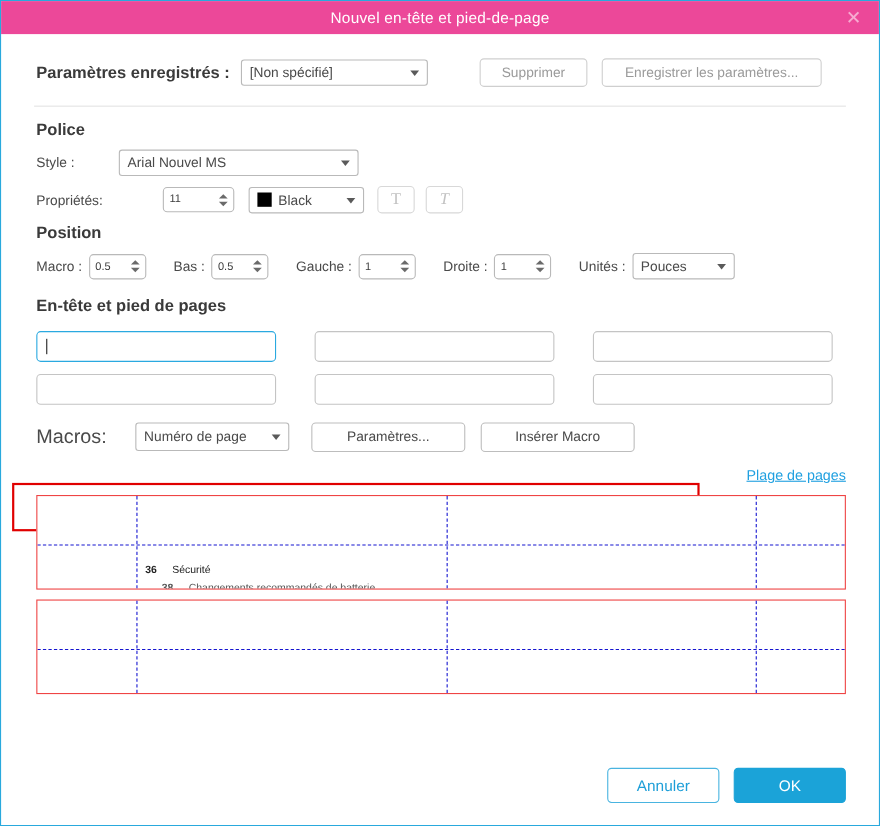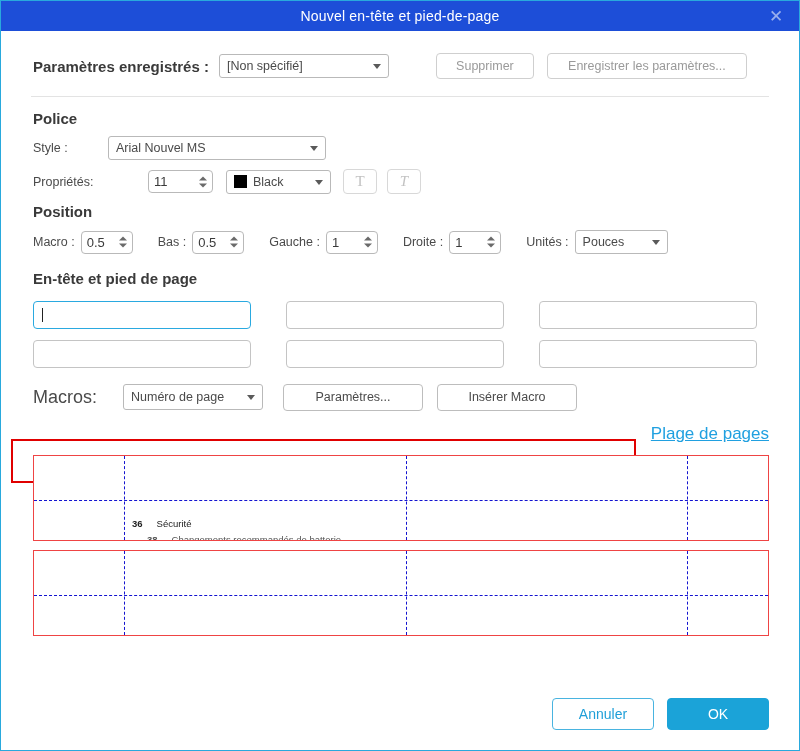--- a/index.html
+++ b/index.html
@@ -22,21 +22,21 @@
     border: 1px solid #29a9dd;
     background: #ffffff;
     display: flex;
     flex-direction: column;
   }
 
   
   #titlebar {
     height: 30px;
     min-height: 30px;
-    background: #1d4ed8;
+    background: #ec4899;
     position: relative;
     display: flex;
     align-items: center;
     justify-content: center;
   }
   #titlebar .title-text {
     color: #ffffff;
     font-size: 14px;
     letter-spacing: 0.2px;
   }
@@ -140,21 +140,21 @@
   .spin {
     position: relative;
     box-sizing: border-box;
     border: 1px solid #b9b9b9;
     border-radius: 4px;
     background: #ffffff;
     height: 23px;
     display: flex;
     align-items: center;
     padding: 0 18px 0 5px;
-    font-size: 13px;
+    font-size: 10px;
     color: #3a3a3a;
   }
   .spin .arrows {
     position: absolute;
     right: 5px;
     top: 50%;
     transform: translateY(-50%);
     display: flex;
     flex-direction: column;
     gap: 3px;
@@ -268,21 +268,21 @@
     width: 90px;
   }
 
   
   #plage-wrap {
     display: flex;
     justify-content: flex-end;
     margin-top: 13px;
   }
   #plage-link {
-    font-size: 17px;
+    font-size: 13px;
     color: #20a0e0;
     text-decoration: underline;
     cursor: pointer;
   }
 
   
   #preview-wrap {
     margin-top: 11px;
     display: flex;
     flex-direction: column;
@@ -470,21 +470,21 @@
           <span class="fld-label">Unités :</span>
           <div class="select" style="width:93px;">
             <span>Pouces</span>
             <span class="caret"></span>
           </div>
         </div>
       </div>
     </div>
 
     <div id="hf-section" class="pad">
-      <div class="section-title">En-tête et pied de page</div>
+      <div class="section-title">En-tête et pied de pages</div>
       <div class="hf-grid">
         <div style="position:relative;">
           <input class="hf-input focused" style="width: 100%;" value="">
           <span class="caret-bar"></span>
         </div>
         <input class="hf-input" value="" style="">
         <input class="hf-input" value="" style="">
         <input class="hf-input" value="" style="">
         <input class="hf-input" value="" style="">
         <input class="hf-input" value="" style="">

